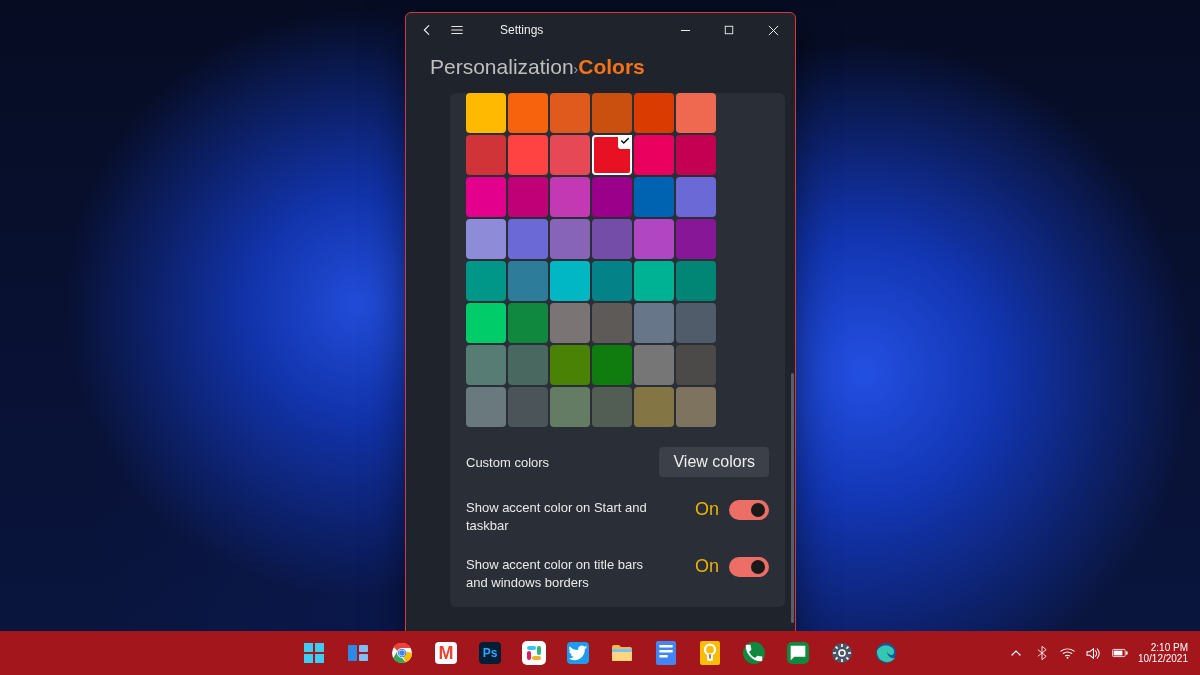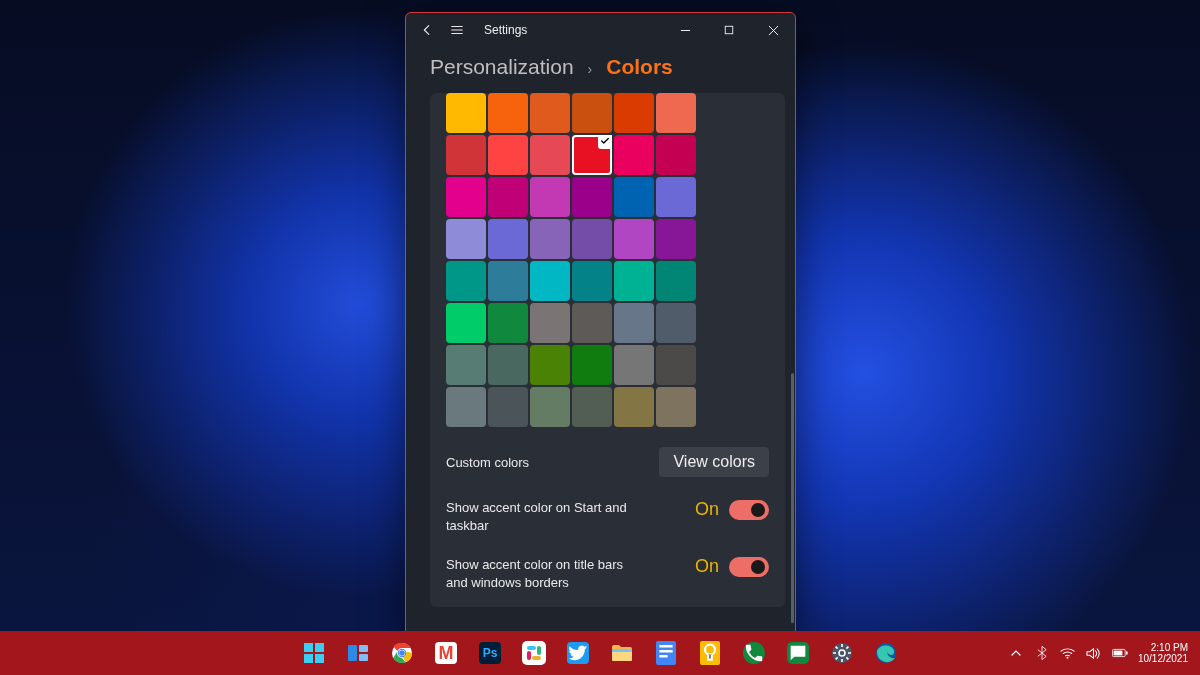--- a/index.html
+++ b/index.html
@@ -26,36 +26,37 @@
   display: flex; flex-direction: column;
   box-shadow: 0 12px 40px rgba(0,0,0,0.5);
   overflow: hidden;
 }
 .titlebar {
   height: 34px; display: flex; align-items: center;
   color: #fff; font-size: 12px;
 }
 .titlebar .tb-left { display: flex; align-items: center; gap: 16px; padding-left: 14px; }
 .titlebar .tb-icon { width: 14px; height: 14px; display: flex; align-items: center; justify-content: center; color: #e6e6e6; cursor: pointer; }
-.titlebar .tb-title { font-size: 12px; color: #eee; margin-left: 4px; }
+.titlebar .tb-title { font-size: 12px; color: #eee; margin-left: 20px; }
 .titlebar .spacer { flex: 1; }
 .titlebar .win-ctrl { width: 44px; height: 34px; display: flex; align-items: center; justify-content: center; color: #fff; cursor: pointer; }
 
 .breadcrumb {
   padding: 8px 24px 14px 24px;
-  display: flex; align-items: baseline; gap: 14px;
+  display: flex; align-items: baseline; 
   color: #cfcfcf;
 }
 .breadcrumb .bc-parent { font-size: 21px; font-weight: 400; color: #bfbfbf; cursor: pointer; }
 .breadcrumb .bc-sep { font-size: 14px; color: #9a9a9a; }
 .breadcrumb .bc-current { font-size: 21px; font-weight: 700; color: #f97316; }
 
 .scroll-area {
   flex: 1; overflow: hidden; position: relative;
   padding: 0 16px 0 36px;
+  margin-left: 20px;
 }
 .scroll-inner {
   position: absolute; left: 24px; right: 10px; top: 0; bottom: 0;
 }
 .scrollbar {
   position: absolute; right: 1px; top: 280px; width: 3px; height: 250px;
   background: #5a5e68; border-radius: 2px;
 }
 
 .panel {

